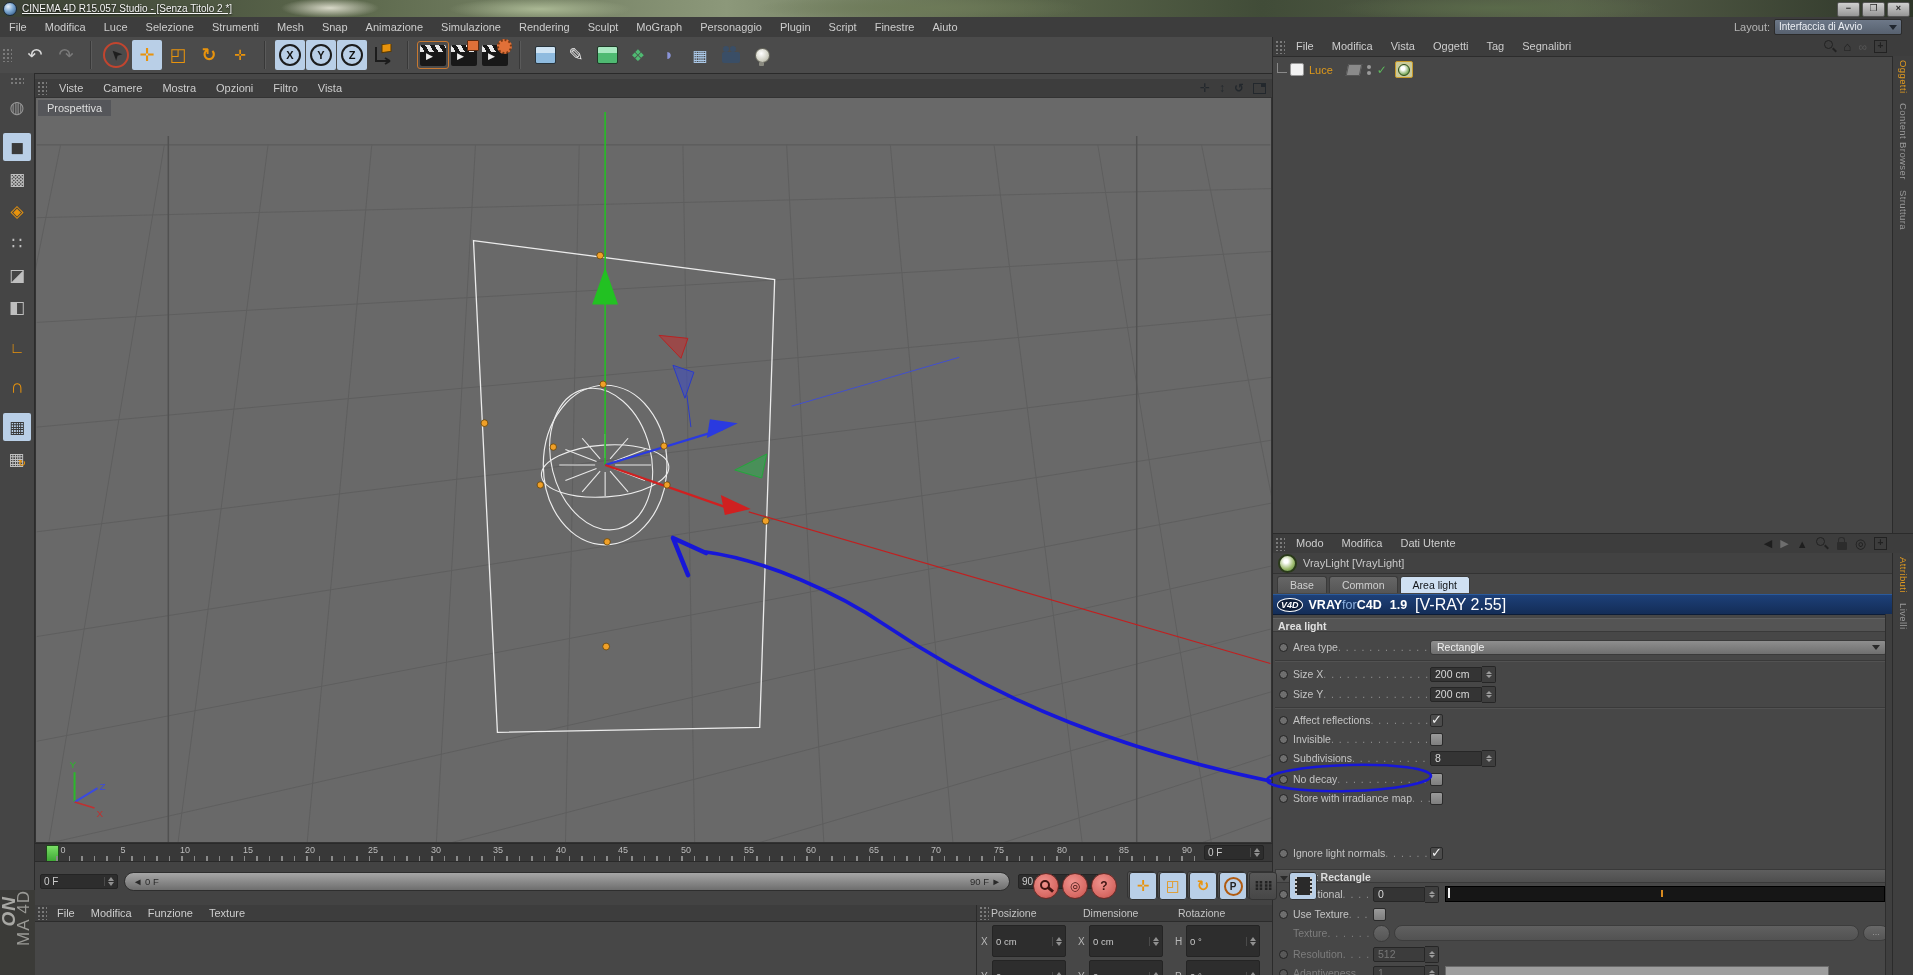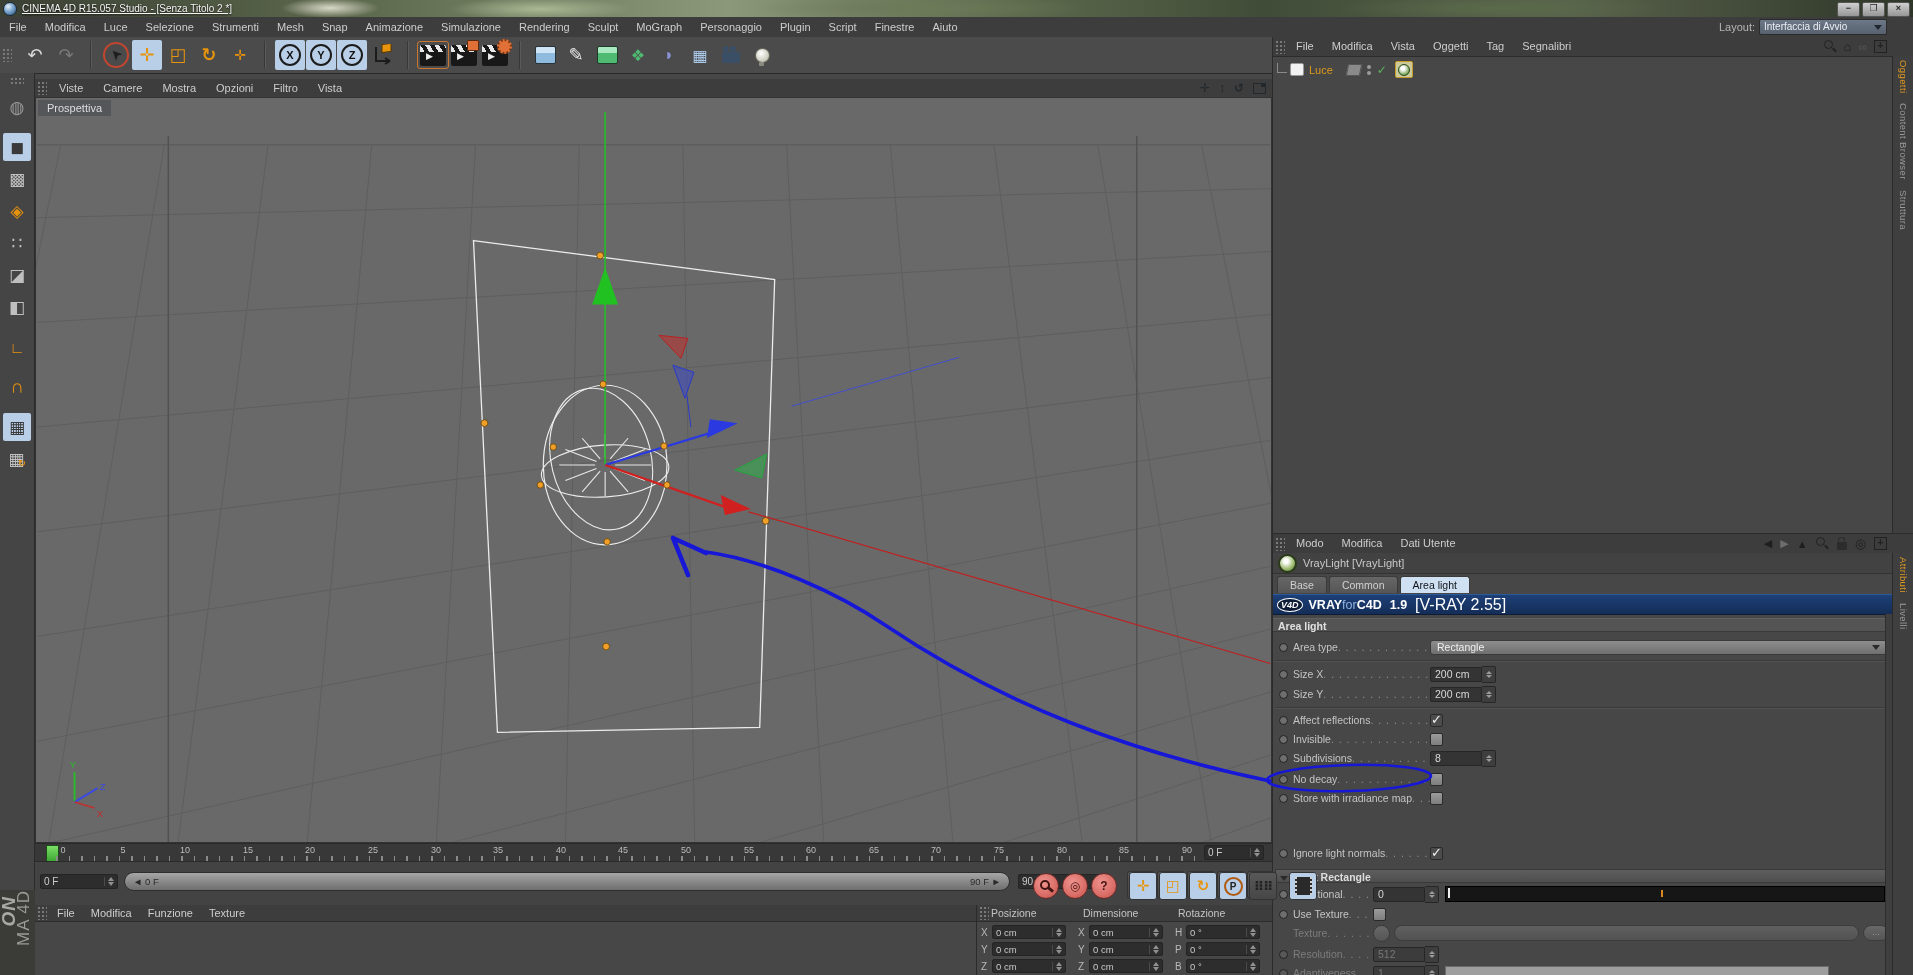--- a/index.html
+++ b/index.html
@@ -25,21 +25,21 @@
   .winbtn{width:21px;height:13px;background:linear-gradient(#cfcfcf,#969696);border:1px solid #555;
     border-radius:2px;color:#222;font-size:9px;line-height:11px;text-align:center;font-weight:bold;}
 
   
   .menurow{background:#3d3d3d;border-bottom:1px solid #2c2c2c;display:flex;align-items:center;color:#cdcdcd;}
   #menubar{left:0;top:17px;width:1913px;height:20px;}
   #menubar .mi{padding:0 9px;line-height:20px;}
   #menubar .spacer{flex:1;}
   .layoutlbl{color:#b5b5b5;margin-right:4px;}
   .layoutbox{width:118px;height:14px;background:linear-gradient(#6d7888,#57616f);border:1px solid #2b2b2b;
-    border-radius:2px;color:#eceff4;font-size:10px;line-height:14px;padding:0 4px;display:flex;margin-right:26px;}
+    border-radius:2px;color:#eceff4;font-size:10px;line-height:14px;padding:0 4px;display:flex;margin-right:11px;}
   .layoutbox .dd-arrow{margin-left:auto;}
   .dd-arrow{width:0;height:0;border-left:4px solid transparent;border-right:4px solid transparent;
     border-top:5px solid #20262e;align-self:center;}
 
   
   #toolbar{left:0;top:37px;width:1913px;height:36px;background:#4b4b4b;border-bottom:1px solid #2a2a2a;
     display:flex;align-items:center;gap:2px;}
   .grip{width:10px;height:14px;background-image:radial-gradient(#7a7a7a 1px,rgba(0,0,0,0) 1.3px);
     background-size:4px 4px;margin:0 2px;}
   .tgroup{display:flex;align-items:center;gap:1px;padding:0 4px;}
@@ -130,21 +130,21 @@
   
   #matman{left:35px;top:905px;width:942px;height:70px;background:#474747;border-right:1px solid #2b2b2b;box-sizing:border-box;}
   #matman .menurow{height:16px;}
   #matman .mi{padding:0 8px;line-height:16px;}
   #coords{left:977px;top:905px;width:295px;height:70px;background:#474747;box-sizing:border-box;}
   #coords .hdr{height:16px;background:#3d3d3d;border-bottom:1px solid #2c2c2c;display:flex;align-items:center;color:#c4c4c4;}
   #coords .hlabel{font-size:10.5px;}
   .crow{display:flex;align-items:center;margin-top:3px;padding-left:4px;}
   .ccell{display:flex;align-items:center;width:97px;}
   .clab{width:9px;color:#b8b8b8;font-size:10px;margin-right:2px;}
-  .cfield{width:74px;height:14px;background:#2d2d2d;border:1px solid #242424;border-radius:2px;color:#c8c8c8;
+  .cfield{width:74px;height:32px;background:#2d2d2d;border:1px solid #242424;border-radius:2px;color:#c8c8c8;
     font-size:9.5px;display:flex;align-items:center;padding:0 3px;box-sizing:border-box;}
 
   
   #ompanel{left:1272px;top:37px;width:641px;height:496px;background:#474747;border-left:1px solid #2b2b2b;box-sizing:border-box;}
   #ompanel .menurow,#ampanel .menurow{height:19px;}
   #ompanel .mi,#ampanel .mi{padding:0 9px;line-height:19px;}
   .pm-icons{margin-left:auto;display:flex;align-items:center;gap:7px;margin-right:26px;color:#1e1e1e;}
   .icn-search{position:relative;width:13px;height:13px;}
   .icn-search::before{content:"";position:absolute;left:0;top:0;width:7px;height:7px;border:1.7px solid #222;border-radius:50%;}
   .icn-search::after{content:"";position:absolute;left:8px;top:9px;width:5px;height:2px;background:#222;transform:rotate(45deg);}

